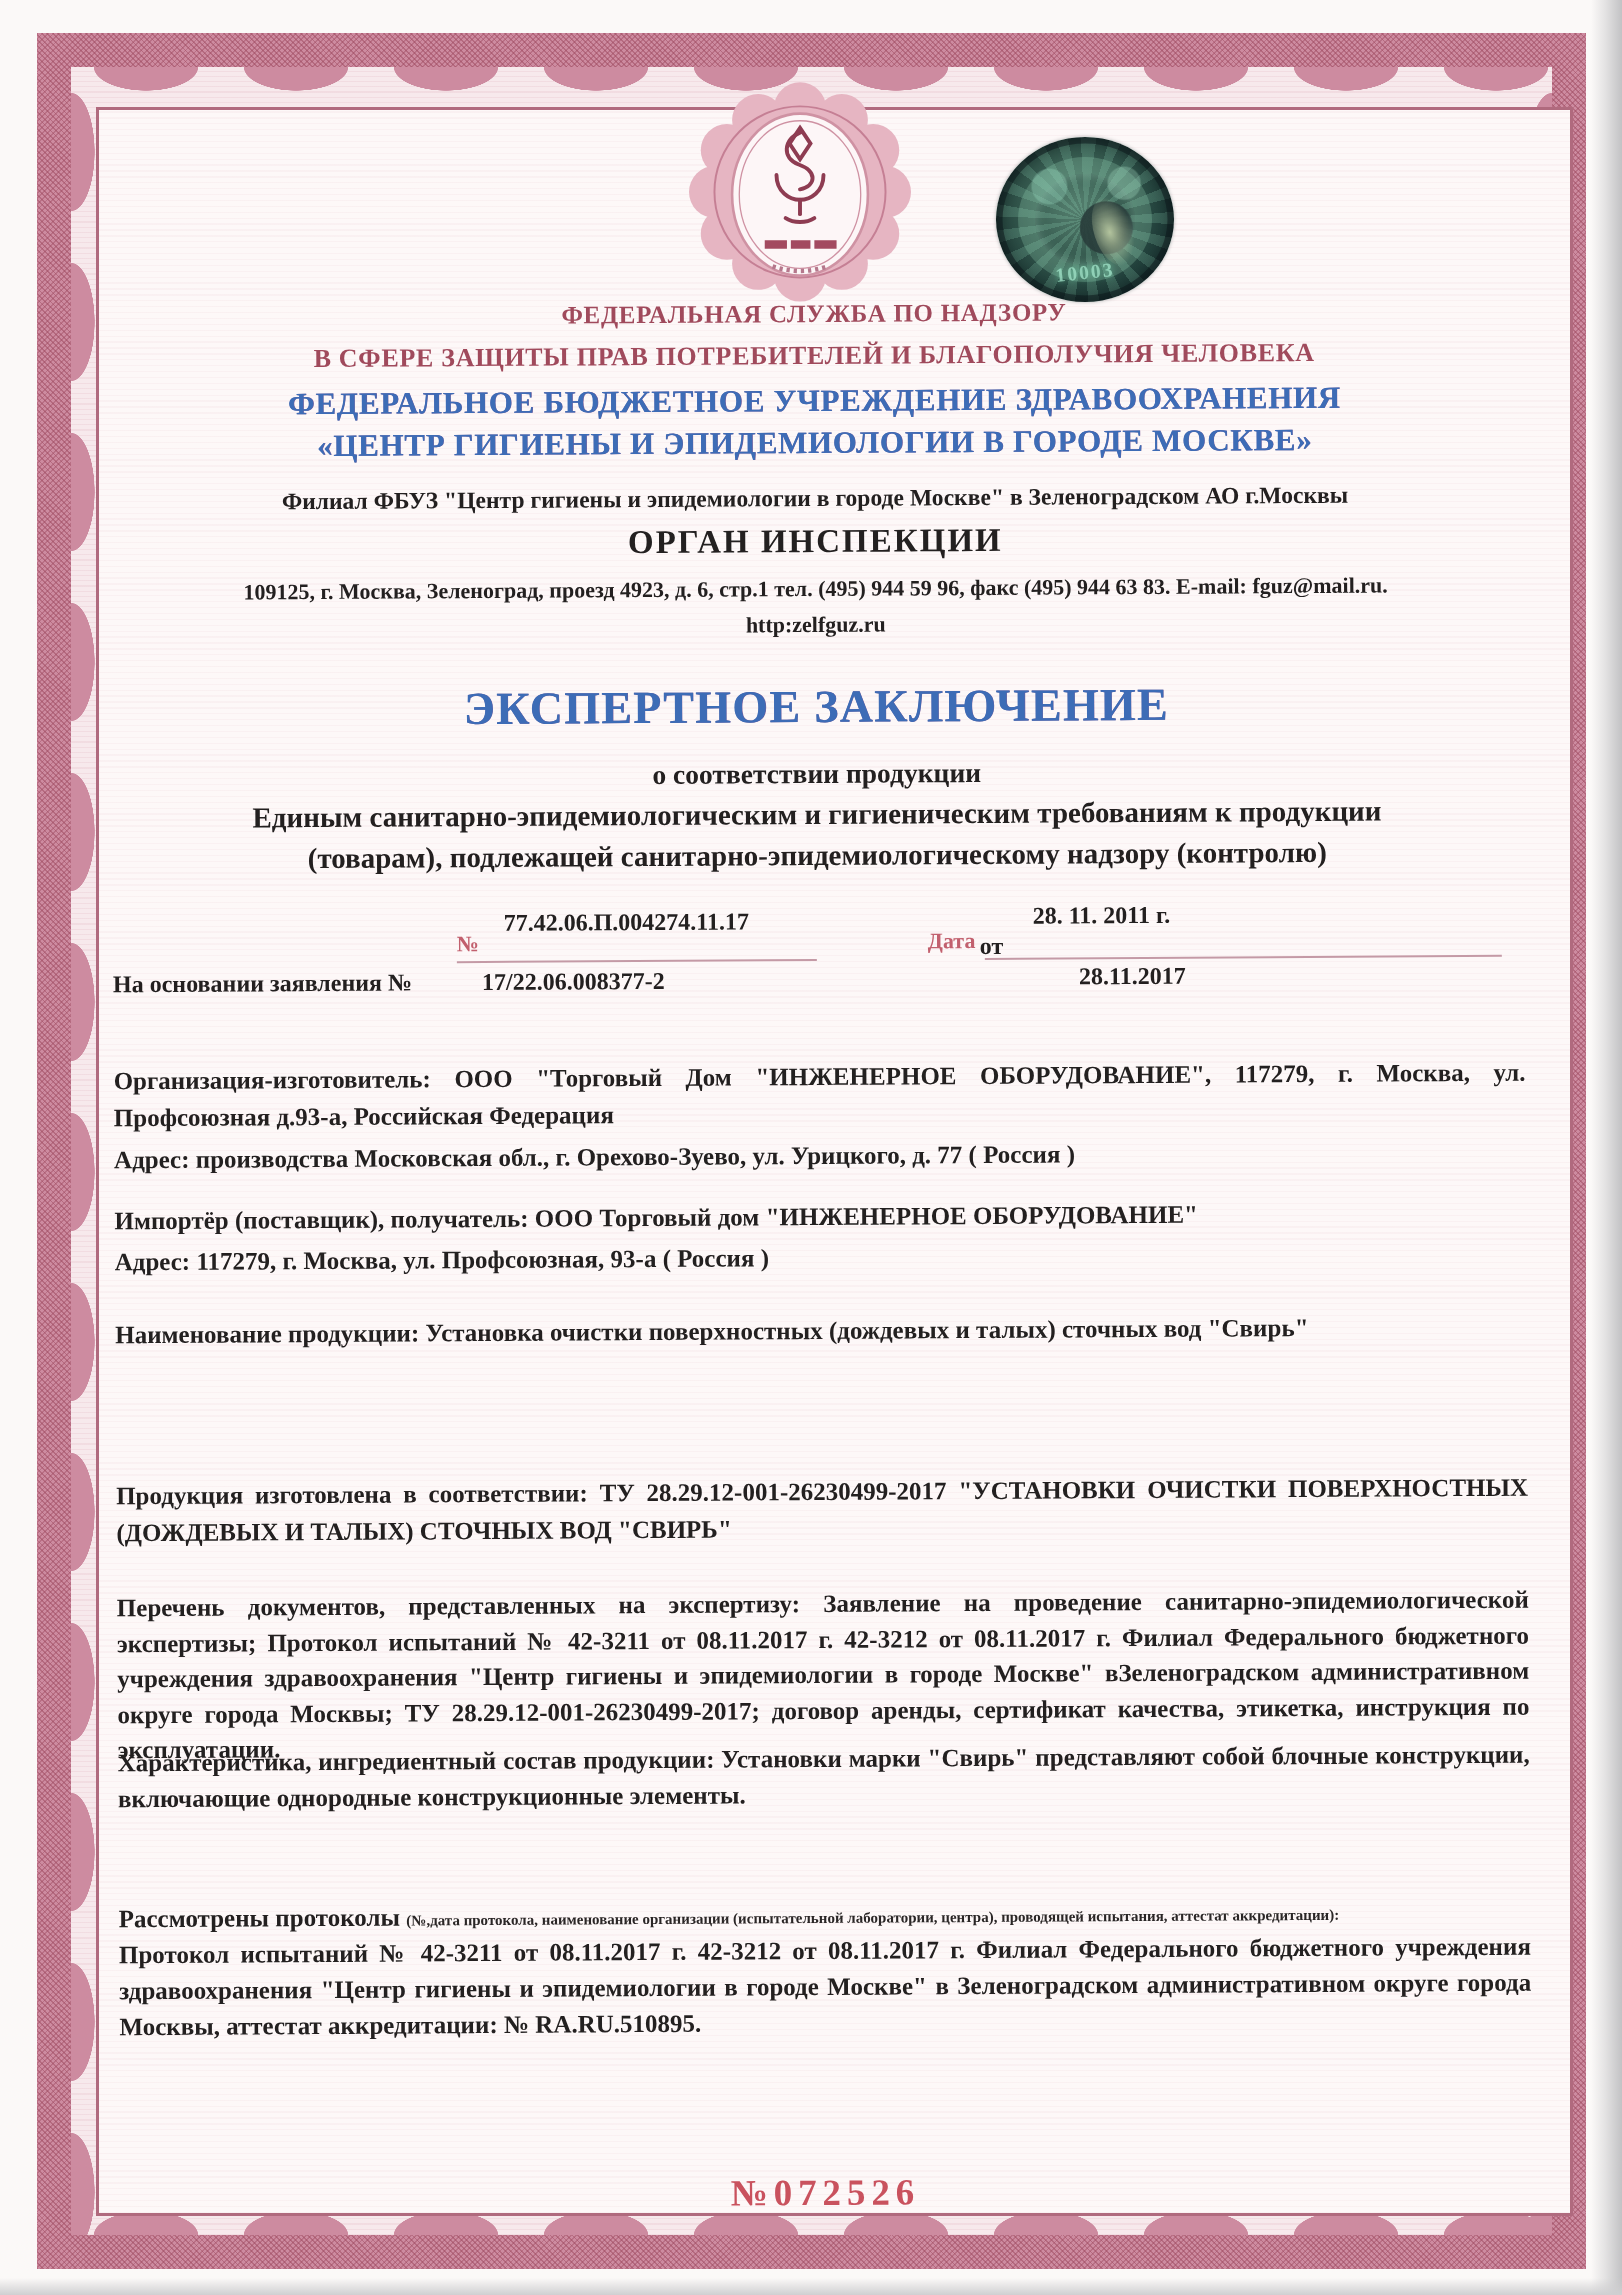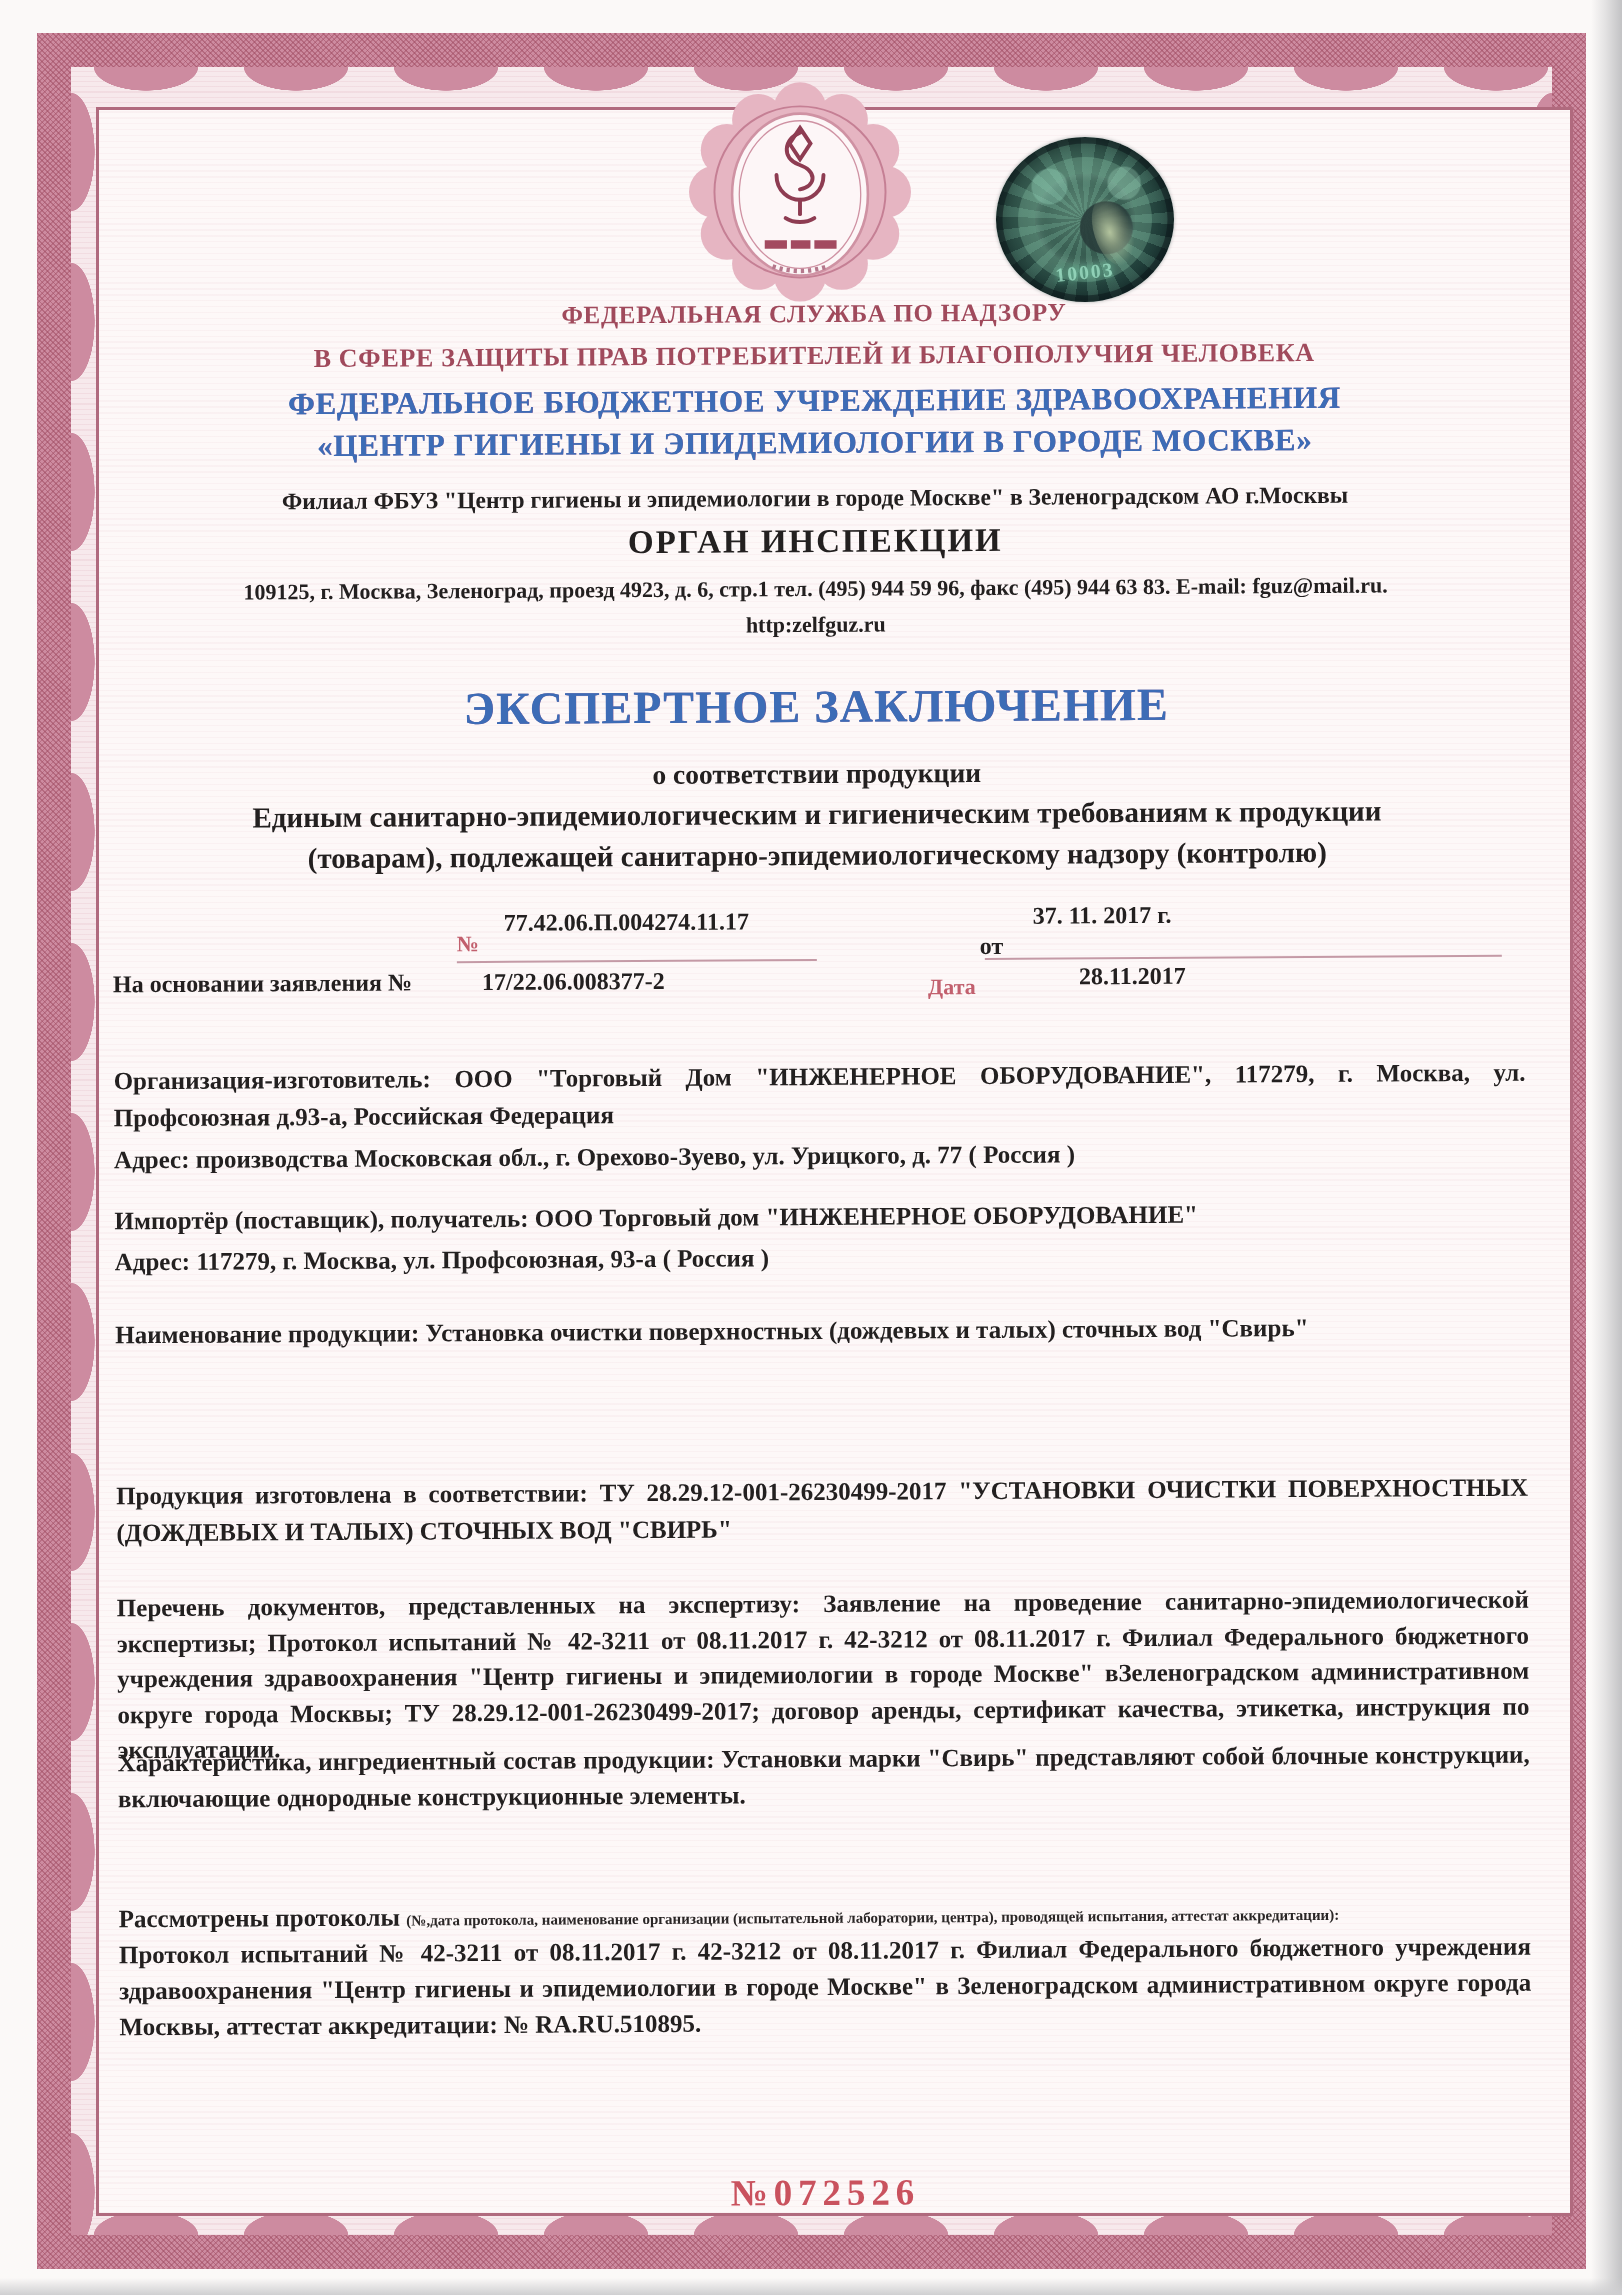--- a/index.html
+++ b/index.html
@@ -162,22 +162,22 @@
     <div class="t center ink b addr" style="top:612px;">http:zelfguz.ru</div>
 
     <div class="t center blue b doc-title" style="top:680px;">ЭКСПЕРТНОЕ ЗАКЛЮЧЕНИЕ</div>
     <div class="t center ink b sub1" style="top:758px;">о соответствии продукции</div>
     <div class="t center ink b sub2" style="top:798px;">Единым санитарно-эпидемиологическим и гигиеническим требованиям к продукции</div>
     <div class="t center ink b sub2" style="top:839px;">(товарам), подлежащей санитарно-эпидемиологическому надзору (контролю)</div>
 
     <div class="t pinklbl b lbl" style="left:458px;top:929px;">№</div>
     <div class="t ink b val" style="left:505px;top:908px;">77.42.06.П.004274.11.17</div>
     <div class="uline" style="left:458px;top:959px;width:360px;"></div>
-    <div class="t pinklbl b lbl" style="left:929px;top:975px;">Дата</div>
-    <div class="t ink b val" style="left:1034px;top:904px;">37. 11. 2017 г.</div>
+    <div class="t pinklbl b lbl" style="left:929px;top:929px;">Дата</div>
+    <div class="t ink b val" style="left:1034px;top:904px;">28. 11. 2011 г.</div>
     <div class="uline" style="left:986px;top:959px;width:517px;"></div>
 
     <div class="t ink b val" style="left:114px;top:967px;">На основании заявления №</div>
     <div class="t ink b val" style="left:483px;top:967px;">17/22.06.008377-2</div>
     <div class="t ink b val" style="left:981px;top:934px;">от</div>
     <div class="t ink b val" style="left:1080px;top:965px;font-family:Liberation Serif, serif;">28.11.2017</div>
 
     <div class="para" style="top:1058px;">
       <span>Организация-изготовитель:</span>
       <span>ООО "Торговый Дом "ИНЖЕНЕРНОЕ ОБОРУДОВАНИЕ", 117279, г. Москва, ул. Профсоюзная д.93-а, Российская Федерация</span>

